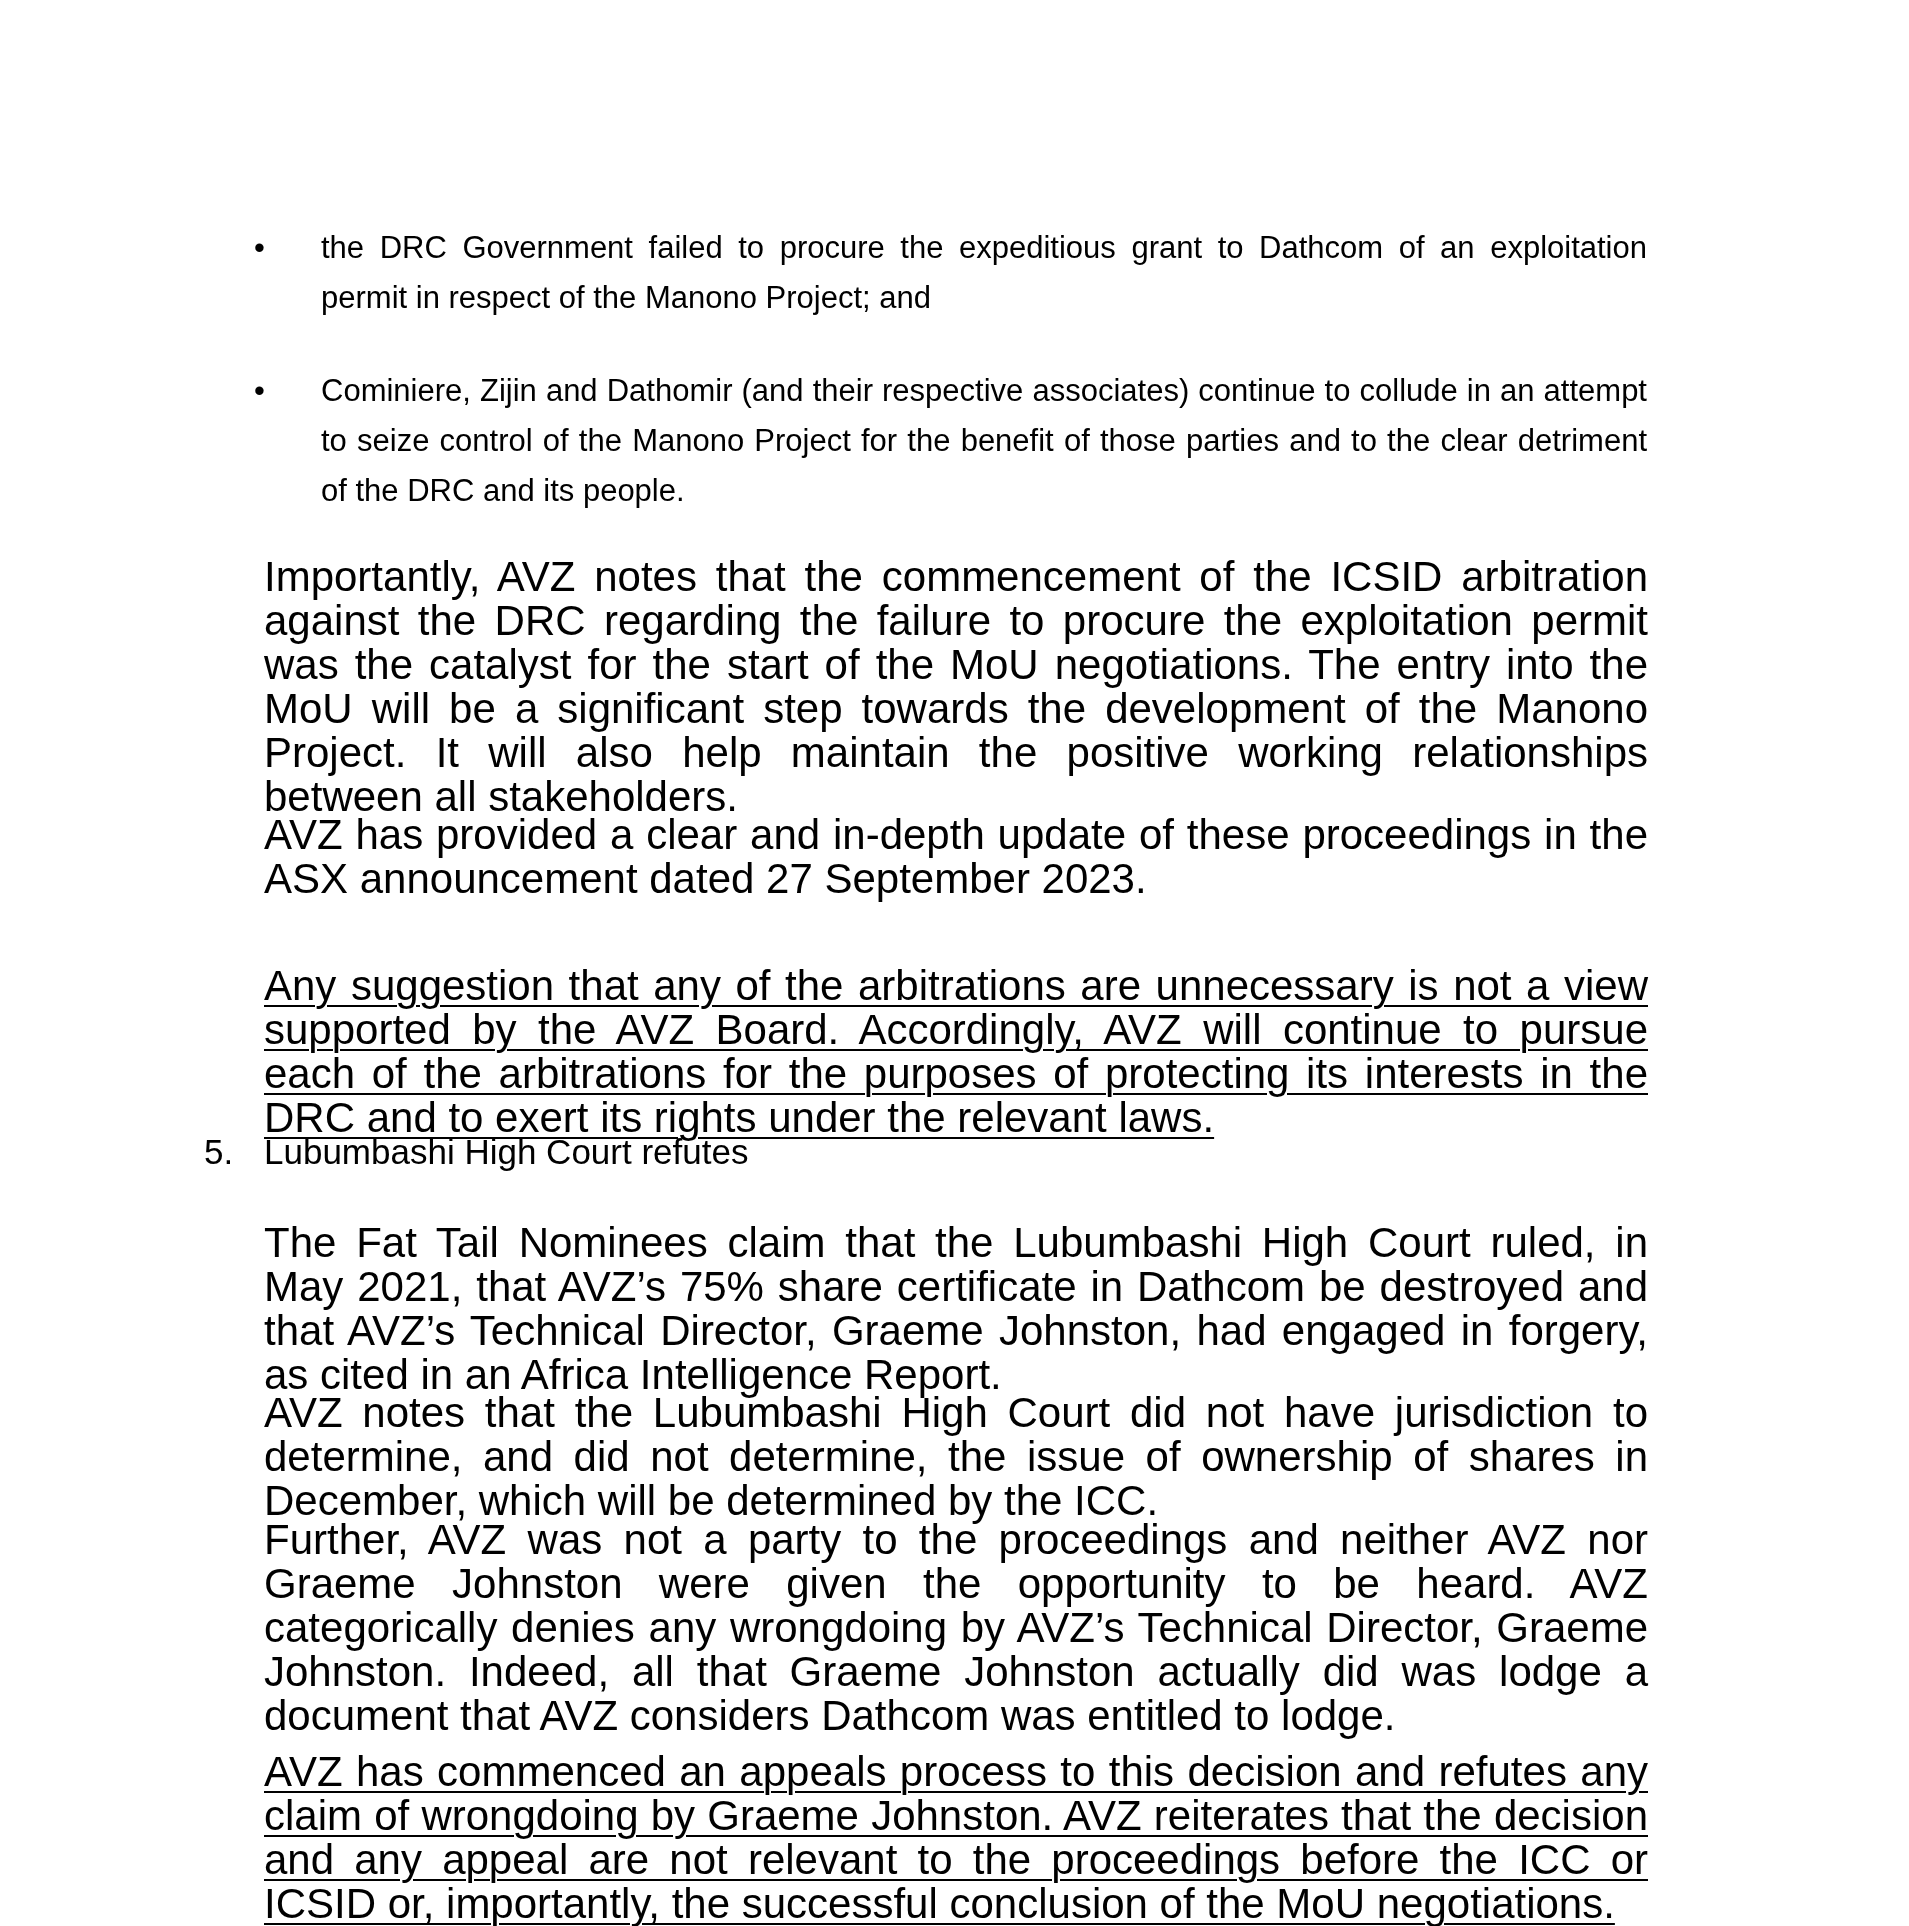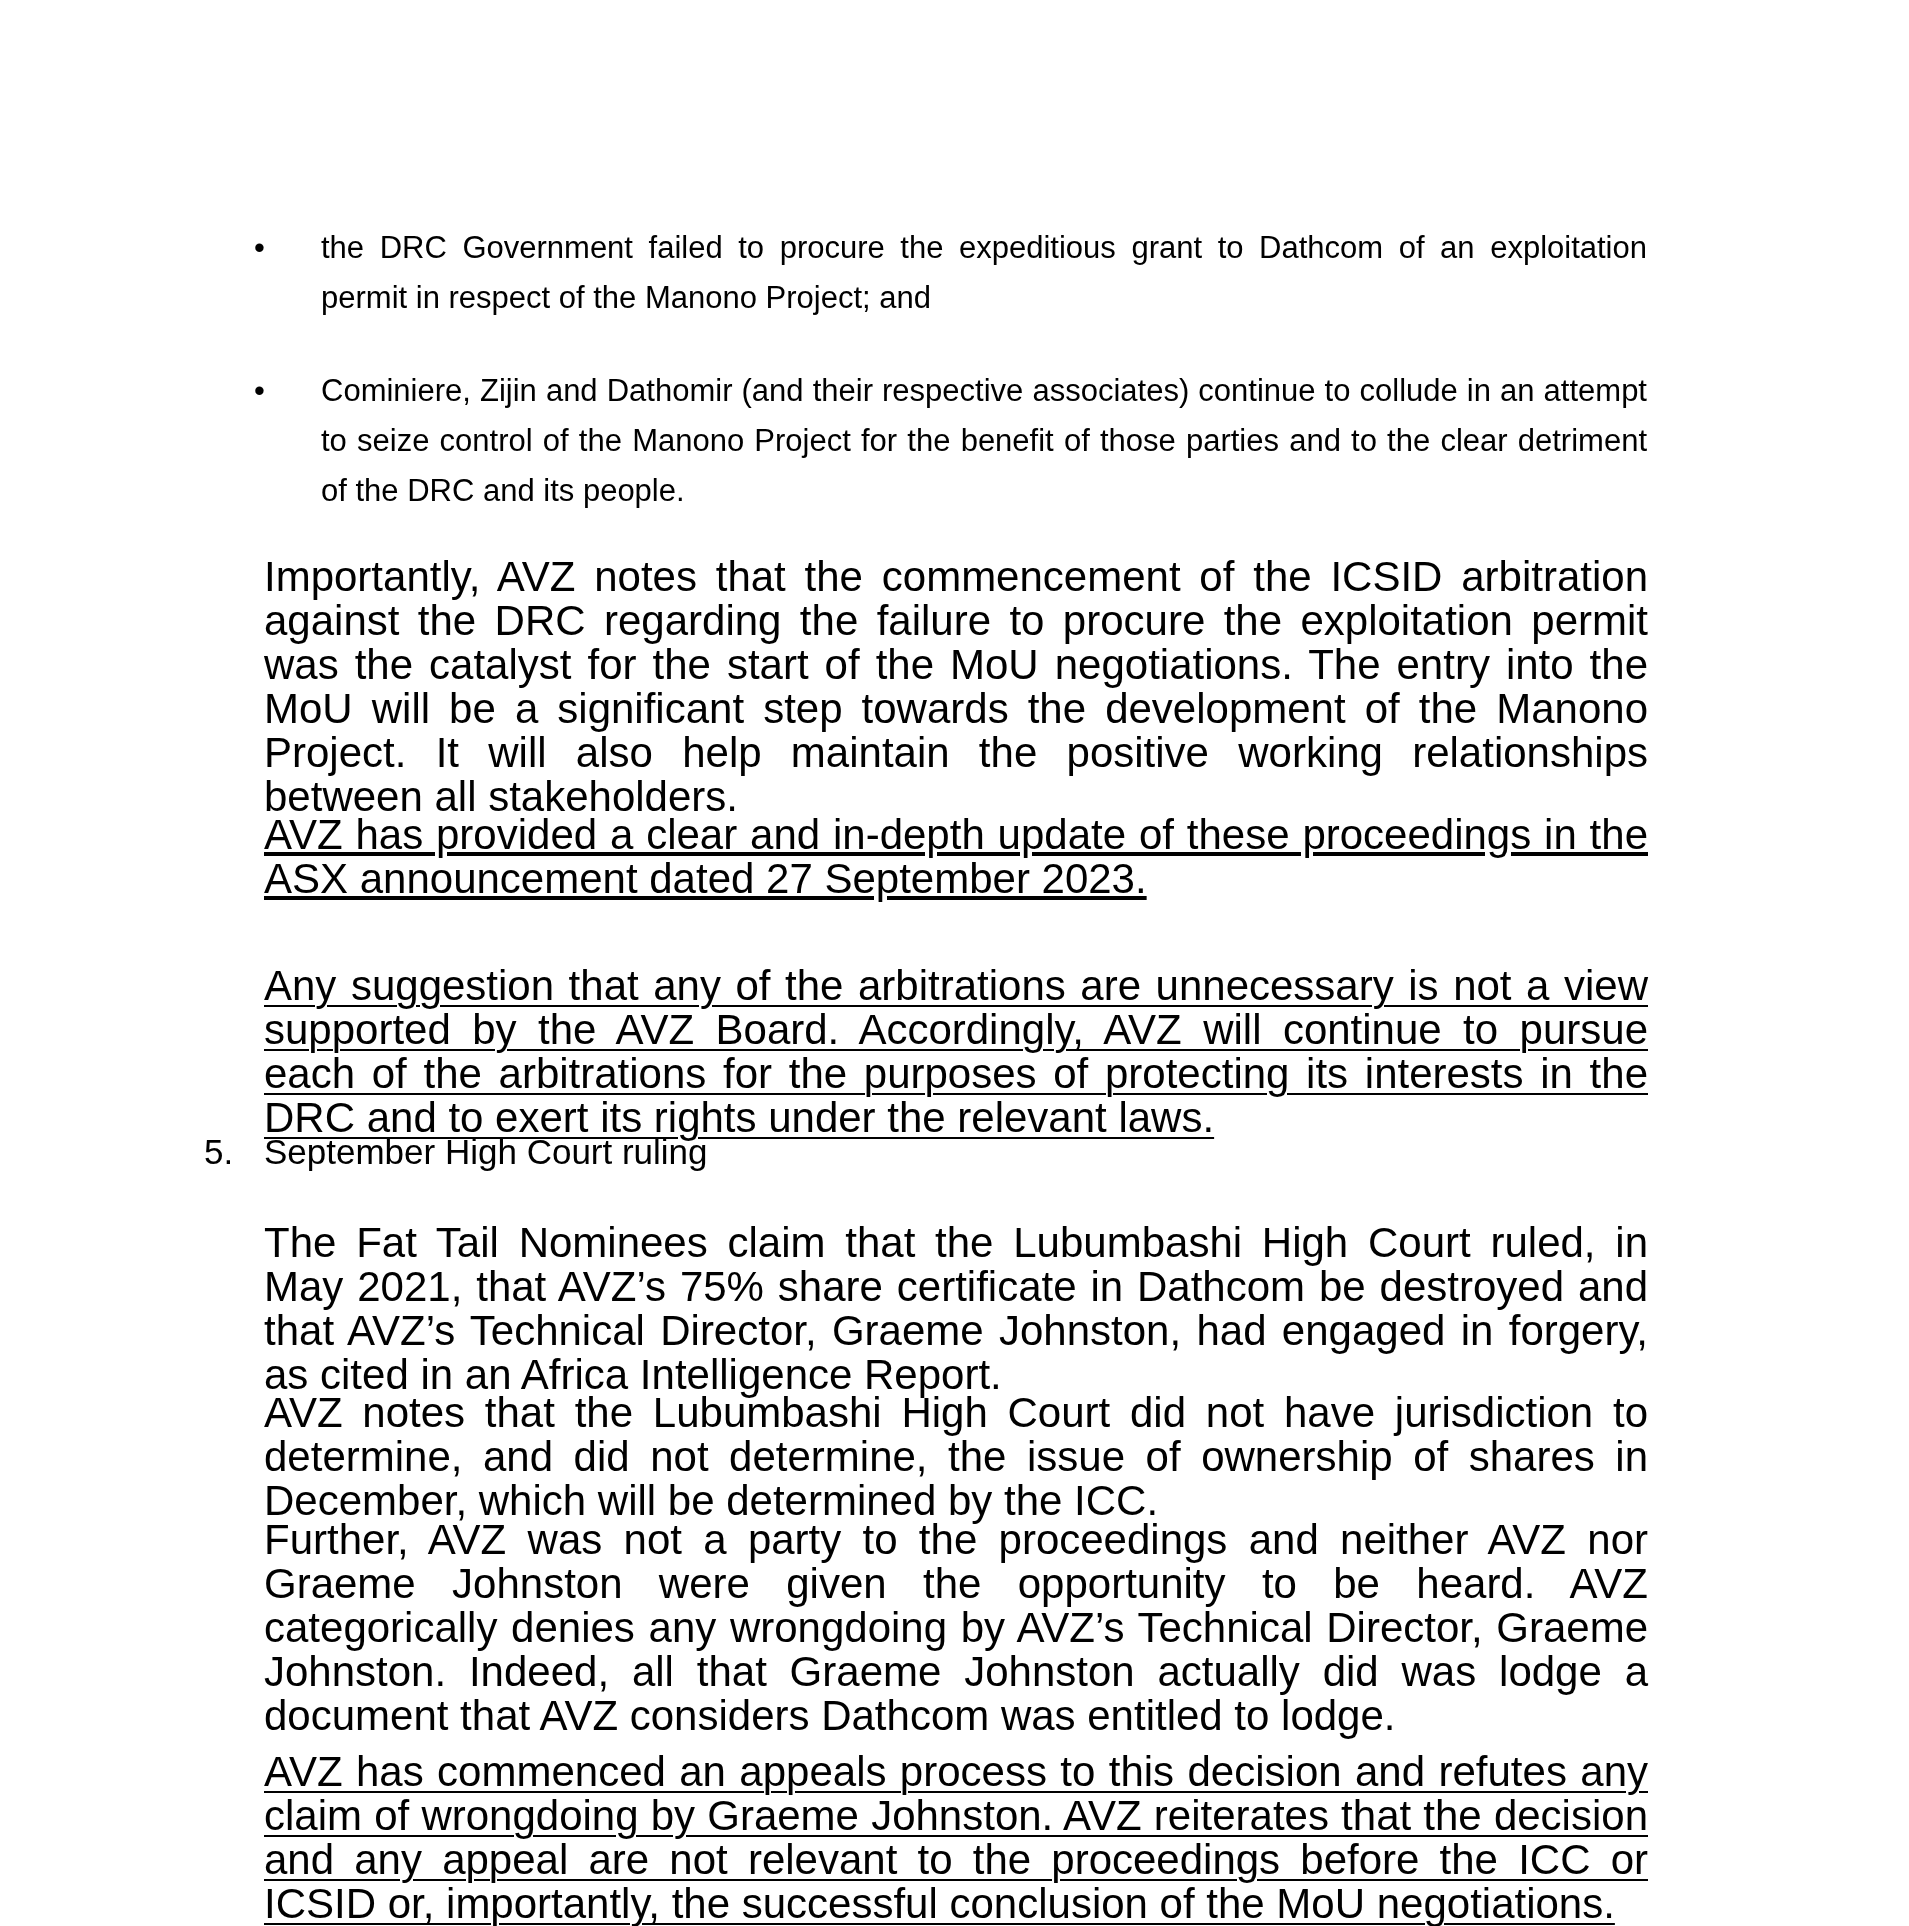--- a/index.html
+++ b/index.html
@@ -24,25 +24,25 @@
     <span class="bullet-dot">•</span>
     <div class="bullet-text">the DRC Government failed to procure the expeditious grant to Dathcom of an exploitation permit in respect of the Manono Project; and</div>
   </div>
 
   <div class="bullet-row" style="top:366px;">
     <span class="bullet-dot">•</span>
     <div class="bullet-text">Cominiere, Zijin and Dathomir (and their respective associates) continue to collude in an attempt to seize control of the Manono Project for the benefit of those parties and to the clear detriment of the DRC and its people.</div>
   </div>
 
   <p class="para" style="top:555px;">Importantly, AVZ notes that the commencement of the ICSID arbitration against the DRC regarding the failure to procure the exploitation permit was the catalyst for the start of the MoU negotiations. The entry into the MoU will be a significant step towards the development of the Manono Project. It will also help maintain the positive working relationships between all stakeholders.</p>
-  <p class="para" style="top:813px;text-decoration:underline;">AVZ has provided a clear and in-depth update of these proceedings in the ASX announcement dated 27 September 2023.</p>
+  <p class="para" style="top:813px;">AVZ has provided a clear and in-depth update of these proceedings in the ASX announcement dated 27 September 2023.</p>
   <p class="para u" style="top:940px;margin-top:24px;">Any suggestion that any of the arbitrations are unnecessary is not a view supported by the AVZ Board. Accordingly, AVZ will continue to pursue each of the arbitrations for the purposes of protecting its interests in the DRC and to exert its rights under the relevant laws.</p>
 
   <div class="heading" style="top:1129px;">
-    <span class="num">5.</span><span>September High Court ruling</span>
+    <span class="num">5.</span><span>Lubumbashi High Court refutes</span>
   </div>
 
   <p class="para" style="top:1221px;">The Fat Tail Nominees claim that the Lubumbashi High Court ruled, in May 2021, that AVZ’s 75% share certificate in Dathcom be destroyed and that AVZ’s Technical Director, Graeme Johnston, had engaged in forgery, as cited in an Africa Intelligence Report.</p>
   <p class="para" style="top:1391px;">AVZ notes that the Lubumbashi High Court did not have jurisdiction to determine, and did not determine, the issue of ownership of shares in December, which will be determined by the ICC.</p>
   <p class="para" style="top:1518px;">Further, AVZ was not a party to the proceedings and neither AVZ nor Graeme Johnston were given the opportunity to be heard. AVZ categorically denies any wrongdoing by AVZ’s Technical Director, Graeme Johnston. Indeed, all that Graeme Johnston actually did was lodge a document that AVZ considers Dathcom was entitled to lodge.</p>
   <p class="para u" style="top:1734px;margin-top:16px;">AVZ has commenced an appeals process to this decision and refutes any claim of wrongdoing by Graeme Johnston. AVZ reiterates that the decision and any appeal are not relevant to the proceedings before the ICC or ICSID or, importantly, the successful conclusion of the MoU negotiations.</p>
 
 </div>
 
 

